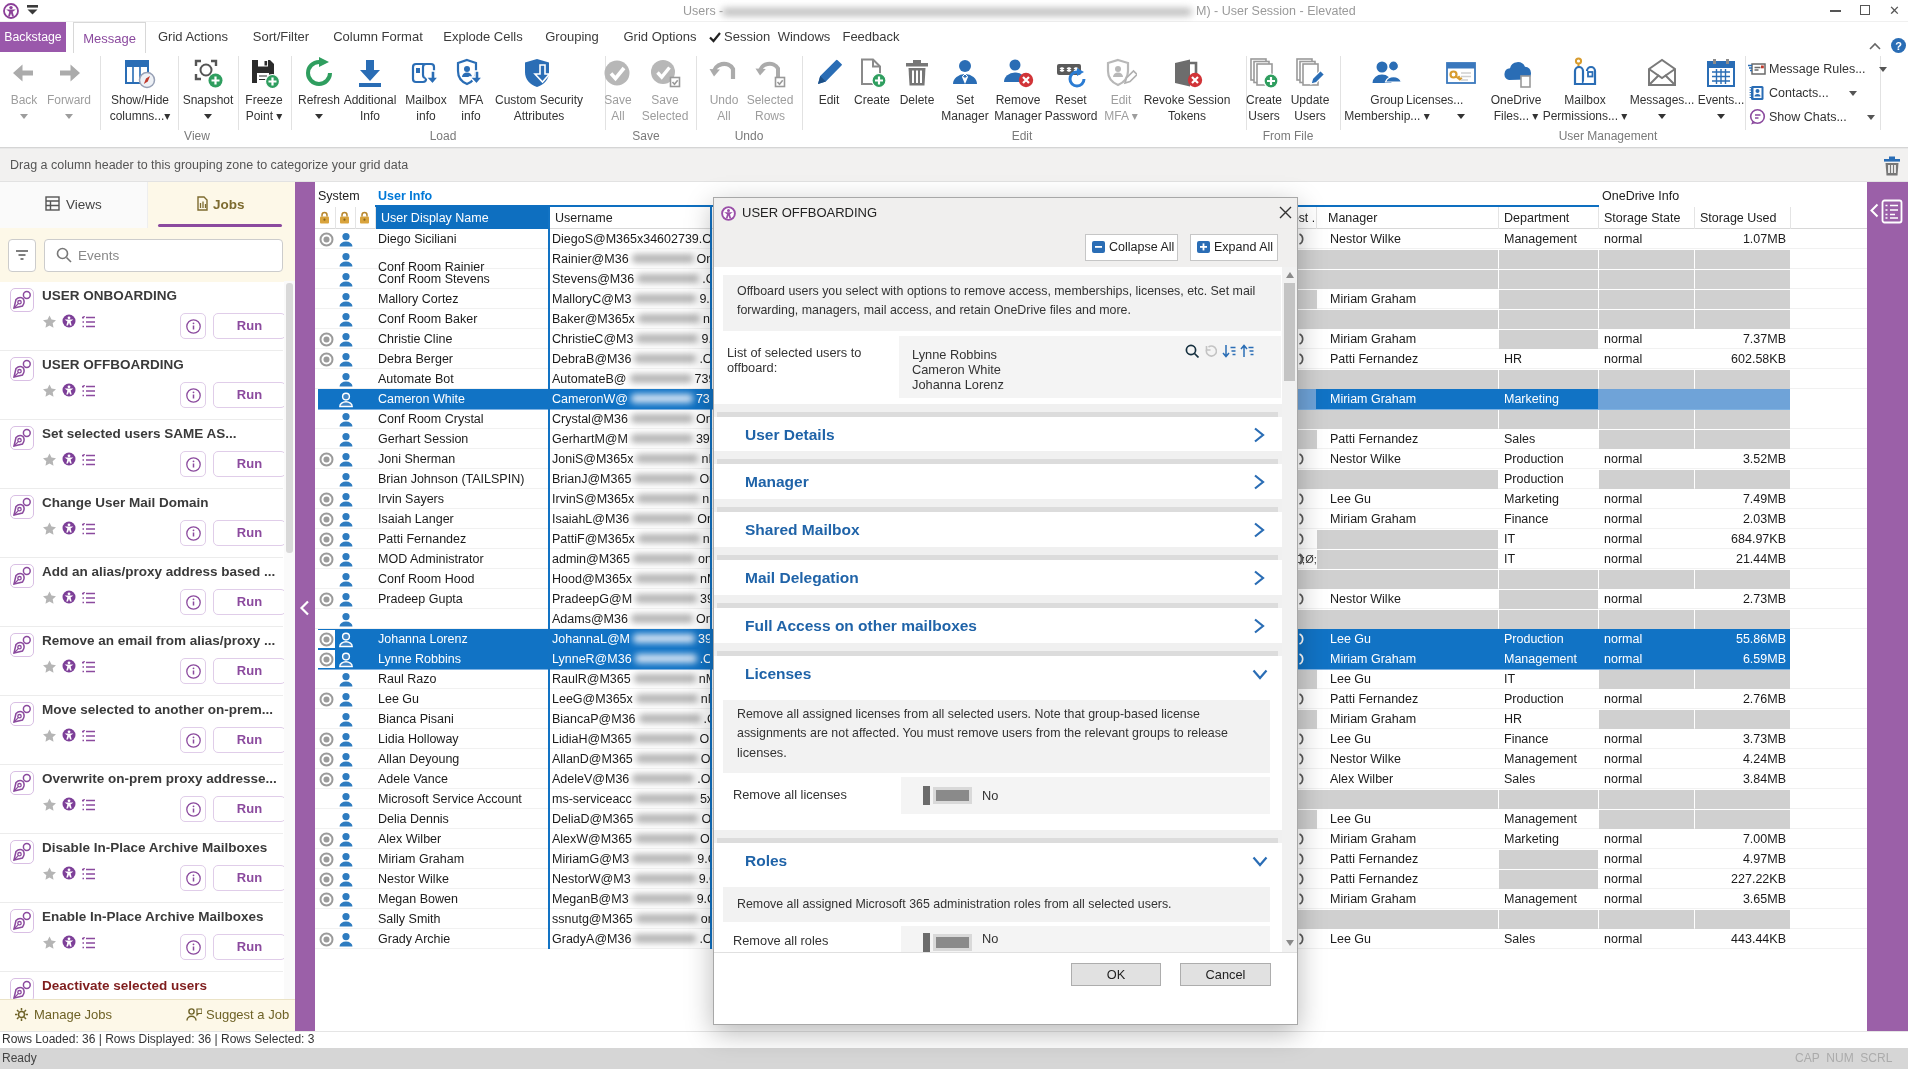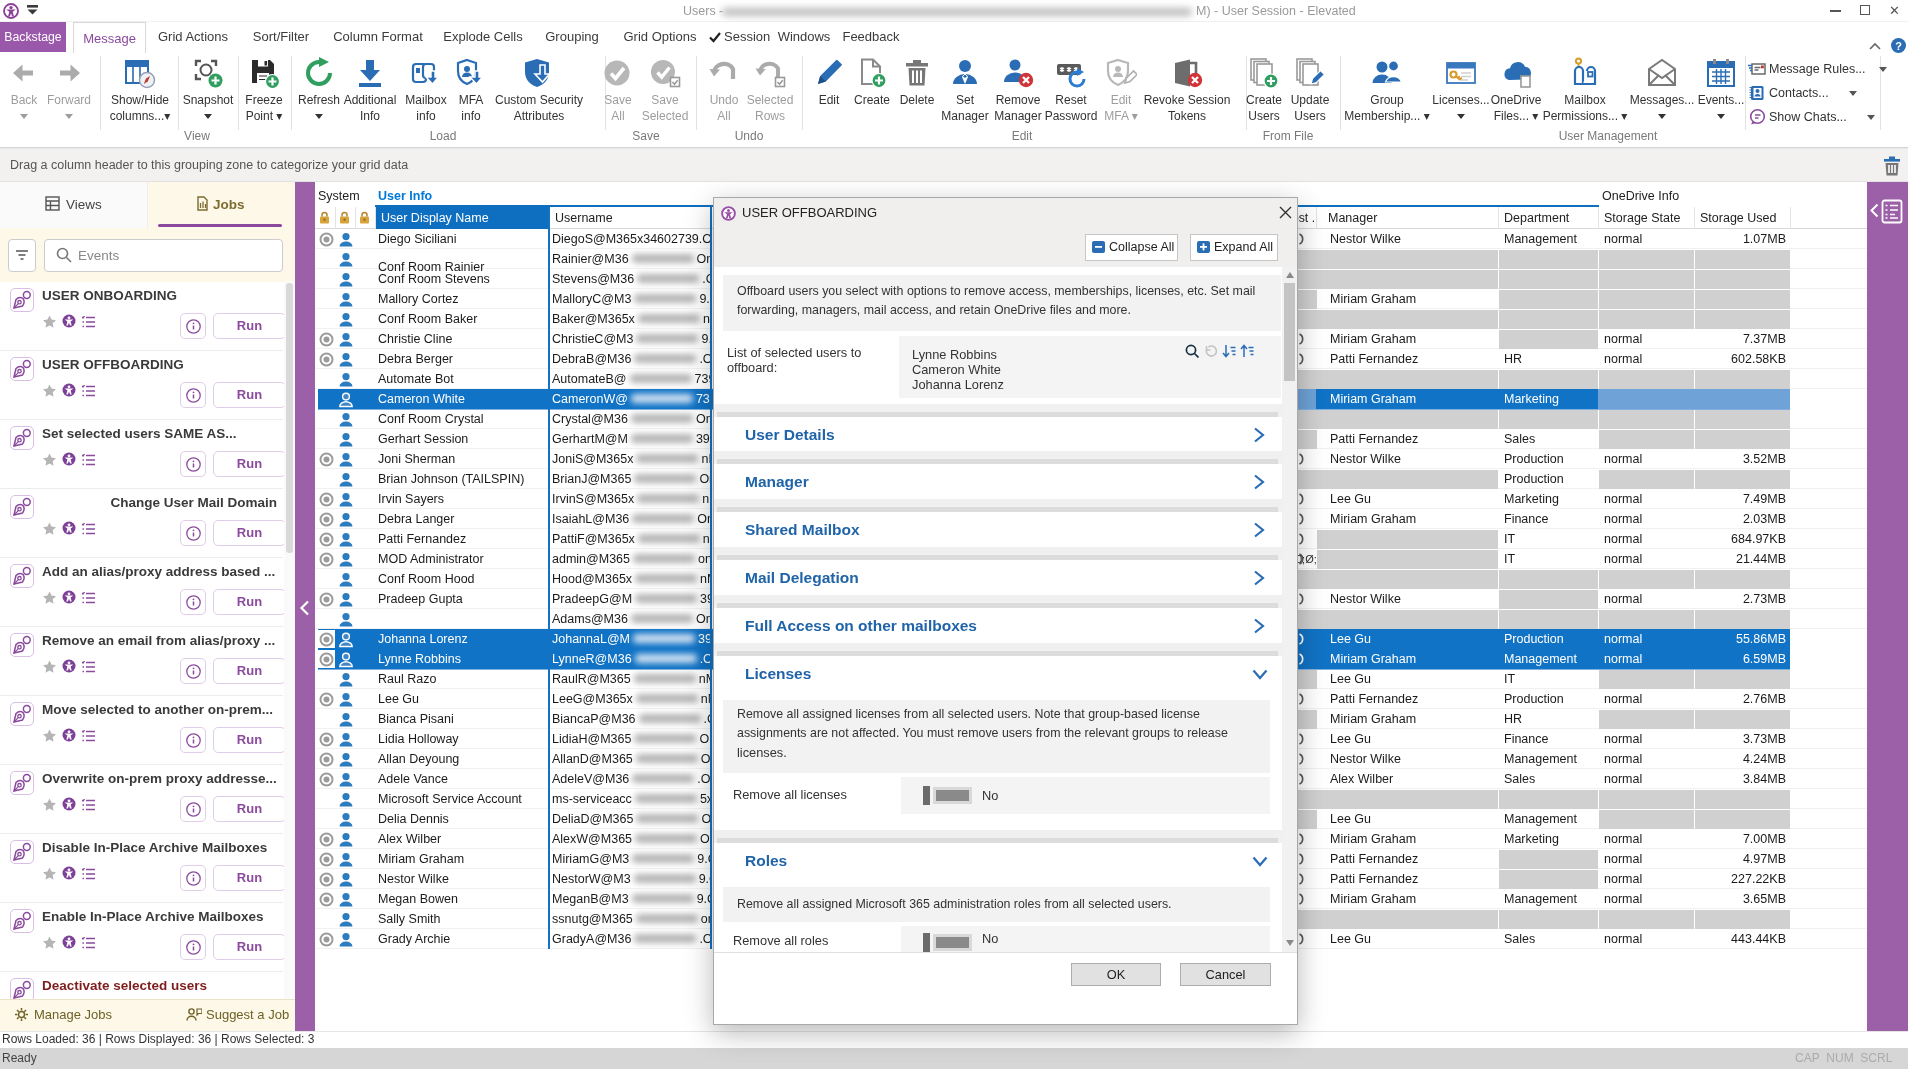--- a/index.html
+++ b/index.html
@@ -329,21 +329,21 @@
 <div class="a " style="left:1325px;top:109px;width:124px;height:15px;line-height:15px;color:#333;font-size:12px;text-align:center;">Membership... ▾</div>
 <div class="a" style="left:1445px;top:57px;">
     <svg width="32" height="32" viewBox="0 0 32 32">
       <rect x="2" y="6" width="28" height="20" fill="#fff" stroke="#3a78bd" stroke-width="1.8"></rect>
       <rect x="2" y="6" width="28" height="5.5" fill="#3a78bd"></rect>
       <circle cx="8.5" cy="17.5" r="3" fill="none" stroke="#d89c2e" stroke-width="2.2"></circle>
       <path d="M11 19.5 l4.5 3.5 M13 21 l1.8-1.8 M15 22.5 l1.8-1.8" stroke="#d89c2e" stroke-width="2"></path>
       <path d="M16 16 h10 M16 19.5 h10 M16 23 h7" stroke="#cfcfcf" stroke-width="1.6"></path>
     </svg>
   </div>
-<div class="a " style="left:1406px;top:93px;width:110px;height:15px;line-height:15px;color:#333;font-size:12px;text-align:center;">Licenses...</div>
+<div class="a " style="left:1406px;top:93px;width:110px;height:15px;line-height:15px;color:#333;font-size:12px;text-align:left;">Licenses...</div>
 <div class="a" style="left:1457px;top:114px;">
     <svg width="8" height="5" viewBox="0 0 8 5">
       <path d="M0 0 h8 L4 5z" fill="#333"></path>
     </svg>
   </div>
 <div class="a" style="left:1500px;top:57px;">
     <svg width="32" height="32" viewBox="0 0 32 32">
       <path d="M9 23 a6 6 0 0 1 1-11.8 8 8 0 0 1 15-1.5 6.5 6.5 0 0 1 1 12.8 z" fill="#2a6db5"></path>
       <rect x="21" y="19" width="9" height="11" fill="#fff" stroke="#9a9a9a" stroke-width="1.6"></rect>
     </svg>
@@ -593,21 +593,21 @@
 <div class="a " style="left:0px;top:488px;width:283px;height:1px;background:#ececec;"></div>
 <div class="a " style="left:10px;top:495px;width:24px;height:24px;background:#fff;border:1px solid #d9bfe4;border-radius:5px;"></div>
 <div class="a" style="left:10px;top:495px;">
     <svg width="24" height="24" viewBox="0 0 24 24">
       <path d="M4 20 L6 11.5 Q9.5 8 13 10.5 Q15.5 14 12.5 18 Z" fill="none" stroke="#8b4a9e" stroke-width="1.5"></path>
       <circle cx="9.5" cy="14.2" r="1.7" fill="none" stroke="#8b4a9e" stroke-width="1.3"></circle>
       <path d="M4 20 l4.3-4.3" stroke="#8b4a9e" stroke-width="1.2"></path>
       <circle cx="16.8" cy="7" r="3.4" fill="none" stroke="#8b4a9e" stroke-width="1.5"></circle>
     </svg>
   </div>
-<div class="a " style="left:42px;top:493px;width:235px;height:20px;line-height:20px;color:#3a3a3a;font-size:13.5px;font-weight:bold;white-space:nowrap;overflow:hidden;text-align:right;">Change User Mail Domain</div>
+<div class="a " style="left:42px;top:493px;width:235px;height:20px;line-height:20px;color:#3a3a3a;font-size:13.5px;font-weight:bold;white-space:nowrap;overflow:hidden;">Change User Mail Domain</div>
 <div class="a" style="left:43px;top:522px;">
     <svg width="13" height="13" viewBox="0 0 13 13">
       <path d="M6.5 0.5 l2 4.1 4.5 0.6 -3.3 3.1 0.8 4.4 -4-2.1 -4 2.1 0.8-4.4 -3.3-3.1 4.5-0.6z" fill="#b5b5b5"></path>
     </svg>
   </div>
 <div class="a" style="left:62px;top:521px;">
     <svg width="14" height="14" viewBox="0 0 14 14">
       <circle cx="7" cy="7" r="6.5" fill="#7d3f98"></circle>
       <circle cx="7" cy="3.8" r="1.4" fill="#fff"></circle>
       <path d="M2.6 5.6 h8.8 l-2.8 1.9 1.1 4 h-1.6 L7 8.7 5.9 11.5 H4.3 l1.1-4z" fill="#fff"></path>
@@ -1234,21 +1234,21 @@
       <circle cx="7.5" cy="7.5" r="6" fill="#fff" stroke="#9b9b9b" stroke-width="2"></circle>
       <circle cx="7.5" cy="7.5" r="3" fill="#9b9b9b"></circle>
     </svg>
   </div>
 <div class="a" style="left:338px;top:510.5px;">
     <svg width="16" height="17" viewBox="0 0 16 17">
       <circle cx="8" cy="5.6" r="3.6" fill="#2e7cc0"></circle>
       <path d="M1.5 15.5 a6.5 5 0 0 1 13 0 z" fill="#2e7cc0"></path>
     </svg>
   </div>
-<div class="a " style="left:378px;top:509px;width:170px;height:20px;line-height:20px;color:#1a1a1a;font-size:12.5px;white-space:nowrap;">Debra Langer</div>
+<div class="a " style="left:378px;top:509px;width:170px;height:20px;line-height:20px;color:#1a1a1a;font-size:12.5px;white-space:nowrap;">Isaiah Langer</div>
 <div class="a " style="left:552px;top:509px;width:160px;height:20px;line-height:20px;color:#1a1a1a;font-size:12.5px;white-space:nowrap;overflow:hidden;">IsaiahL@M36<span class="blur" style="width:62px;"></span>OnM</div>
 <div class="a" style="left:1299px;top:513px;">
     <svg width="6" height="12" viewBox="0 0 6 12">
       <path d="M0.5 1 A5.5 5.5 0 0 1 0.5 11" fill="none" stroke="#5a5a5a" stroke-width="1.6"></path>
     </svg>
   </div>
 <div class="a " style="left:1330px;top:509px;width:166px;height:20px;line-height:20px;color:#1a1a1a;font-size:12.5px;">Miriam Graham</div>
 <div class="a " style="left:1504px;top:509px;width:92px;height:20px;line-height:20px;color:#1a1a1a;font-size:12.5px;">Finance</div>
 <div class="a " style="left:1604px;top:509px;width:88px;height:20px;line-height:20px;color:#1a1a1a;font-size:12.5px;">normal</div>
 <div class="a " style="left:1694px;top:509px;width:92px;height:20px;line-height:20px;color:#1a1a1a;font-size:12.5px;text-align:right;">2.03MB</div>

